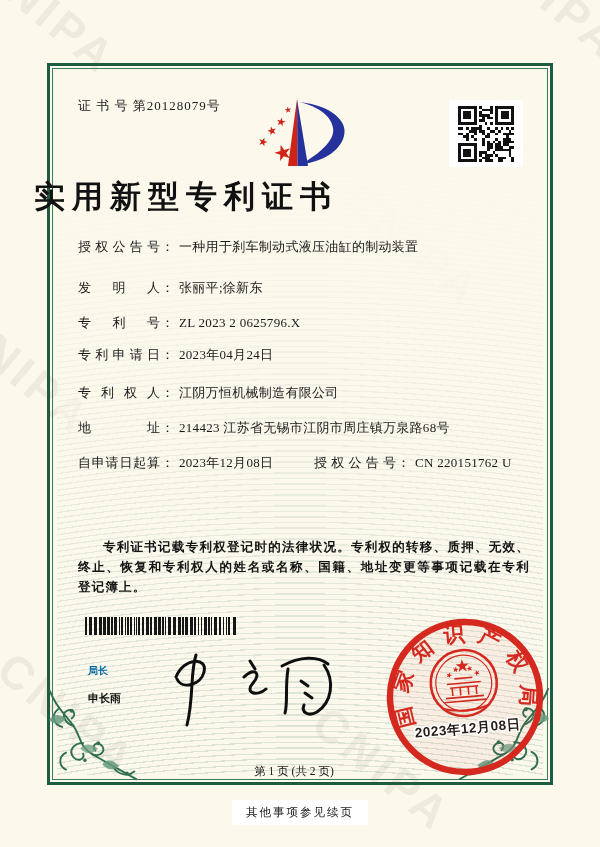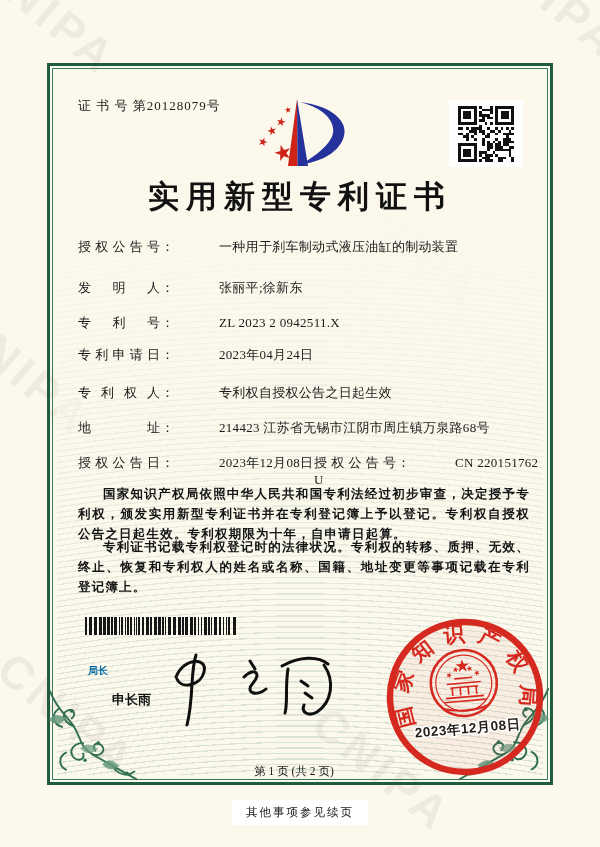--- a/index.html
+++ b/index.html
@@ -26,42 +26,42 @@
   .flourish{position:absolute;z-index:2;}
   .fl-br{left:454px;top:686px;width:97px;height:97px;}
   .fl-bl{left:46px;top:688px;width:97px;height:95px;transform:scaleX(-1);}
 
   
   .cert-number{position:absolute;left:78px;top:97px;font-size:13px;color:#1c1c1c;
                letter-spacing:1px;z-index:3;}
   .logo{position:absolute;left:250px;top:93px;width:115px;height:79px;z-index:3;}
   .qr-box{position:absolute;left:449px;top:100px;width:74px;height:67px;background:#ffffff;
           display:flex;align-items:center;justify-content:center;z-index:3;}
-  .title{position:absolute;left:0;right:0;top:176px;text-align:center;font-size:31px;
-         font-weight:bold;letter-spacing:7px;color:#111;z-index:3;}
+  .title{position:absolute;left:0;right:0;top:176px;text-align:left;font-size:31px;
+         font-weight:bold;letter-spacing:7px;color:#111;z-index:3;padding-left:34px;}
 
   
   .f-row{position:absolute;left:78px;right:56px;font-size:13px;color:#1a1a1a;z-index:3;}
   .f-label{display:inline-block;width:82px;text-align:justify;text-align-last:justify;
            vertical-align:top;}
   .f-colon{display:inline-block;margin:0 5px 0 1px;}
-  .f-value{letter-spacing:0.3px;margin-left:40px;}
+  .f-value{letter-spacing:0.3px;}
   .f-pair2{position:absolute;left:236px;top:0;}
 
   
   .para{position:absolute;left:78px;right:70px;font-size:12.5px;line-height:20px;
         text-indent:2em;color:#141414;font-weight:600;letter-spacing:1.2px;z-index:3;
         text-align:justify;}
 
   
   .barcode{position:absolute;left:85px;top:617px;z-index:3;}
   .director-label{position:absolute;left:88px;top:664px;font-size:10px;font-weight:bold;
         font-family:"Liberation Sans","DejaVu Sans",sans-serif;color:#0369a1;z-index:3;text-align:center;}
-  .director-name{position:absolute;left:88px;top:691px;font-size:13px;font-weight:bold;
-        font-family:"Liberation Sans","DejaVu Sans",sans-serif;color:#111;z-index:3;margin-left:24px;}
+  .director-name{position:absolute;left:88px;top:691px;font-size:11px;font-weight:bold;
+        font-family:"Liberation Sans","DejaVu Sans",sans-serif;color:#111;z-index:3;}
   .signature{position:absolute;left:158px;top:645px;width:185px;height:85px;z-index:3;}
 
   .seal{position:absolute;left:383px;top:615px;width:164px;height:164px;
         transform:rotate(-5deg);z-index:4;}
 
   .page-info{position:absolute;left:0;right:12px;top:764px;text-align:center;font-size:11.5px;
         color:#1a1a1a;z-index:3;}
   .cont-note{position:absolute;left:50%;top:800px;transform:translateX(-50%);
         background:#ffffff;padding:5px 14px;font-size:11.5px;letter-spacing:2px;
         color:#222;z-index:3;white-space:nowrap;}
@@ -267,39 +267,38 @@
 
   <div class="title">实用新型专利证书</div>
 
   <div class="f-row" style="top:238px">
     <span class="f-label">授权公告号</span><span class="f-colon">：</span><span class="f-value">一种用于刹车制动式液压油缸的制动装置</span>
   </div>
   <div class="f-row" style="top:279px">
     <span class="f-label">发明人</span><span class="f-colon">：</span><span class="f-value">张丽平;徐新东</span>
   </div>
   <div class="f-row" style="top:314px">
-    <span class="f-label">专利号</span><span class="f-colon">：</span><span class="f-value">ZL 2023 2 0942511.X</span>
+    <span class="f-label">专利号</span><span class="f-colon">：</span><span class="f-value">ZL 2023 2 0625796.X</span>
   </div>
   <div class="f-row" style="top:346px">
     <span class="f-label">专利申请日</span><span class="f-colon">：</span><span class="f-value">2023年04月24日</span>
   </div>
   <div class="f-row" style="top:384px">
-    <span class="f-label">专利权人</span><span class="f-colon">：</span><span class="f-value">专利权自授权公告之日起生效</span>
+    <span class="f-label">专利权人</span><span class="f-colon">：</span><span class="f-value">江阴万恒机械制造有限公司</span>
   </div>
   <div class="f-row" style="top:419px">
     <span class="f-label">地址</span><span class="f-colon">：</span><span class="f-value">214423 江苏省无锡市江阴市周庄镇万泉路68号</span>
   </div>
   <div class="f-row" style="top:454px">
-    <span class="f-label">授权公告日</span><span class="f-colon">：</span><span class="f-value">2023年12月08日</span>
+    <span class="f-label">自申请日起算</span><span class="f-colon">：</span><span class="f-value">2023年12月08日</span>
     <span class="f-pair2">
       <span class="f-label">授权公告号</span><span class="f-colon">：</span><span class="f-value">CN 220151762 U</span>
     </span>
   </div>
 
-  <div class="para" style="top:484px">国家知识产权局依照中华人民共和国专利法经过初步审查，决定授予专利权，颁发实用新型专利证书并在专利登记簿上予以登记。专利权自授权公告之日起生效。专利权期限为十年，自申请日起算。</div>
   <div class="para" style="top:537px">专利证书记载专利权登记时的法律状况。专利权的转移、质押、无效、终止、恢复和专利权人的姓名或名称、国籍、地址变更等事项记载在专利登记簿上。</div>
 
   <div class="barcode">
     <svg id="bc-svg" width="152" height="18" viewBox="0 0 152 18" preserveAspectRatio="none">
         <rect x="0" y="0" width="2" height="18" fill="#161616"></rect>
         <rect x="4" y="0" width="3" height="18" fill="#161616"></rect>
         <rect x="9" y="0" width="3" height="18" fill="#161616"></rect>
         <rect x="14" y="0" width="3" height="18" fill="#161616"></rect>
         <rect x="18" y="0" width="3" height="18" fill="#161616"></rect>
         <rect x="22" y="0" width="3" height="18" fill="#161616"></rect>

